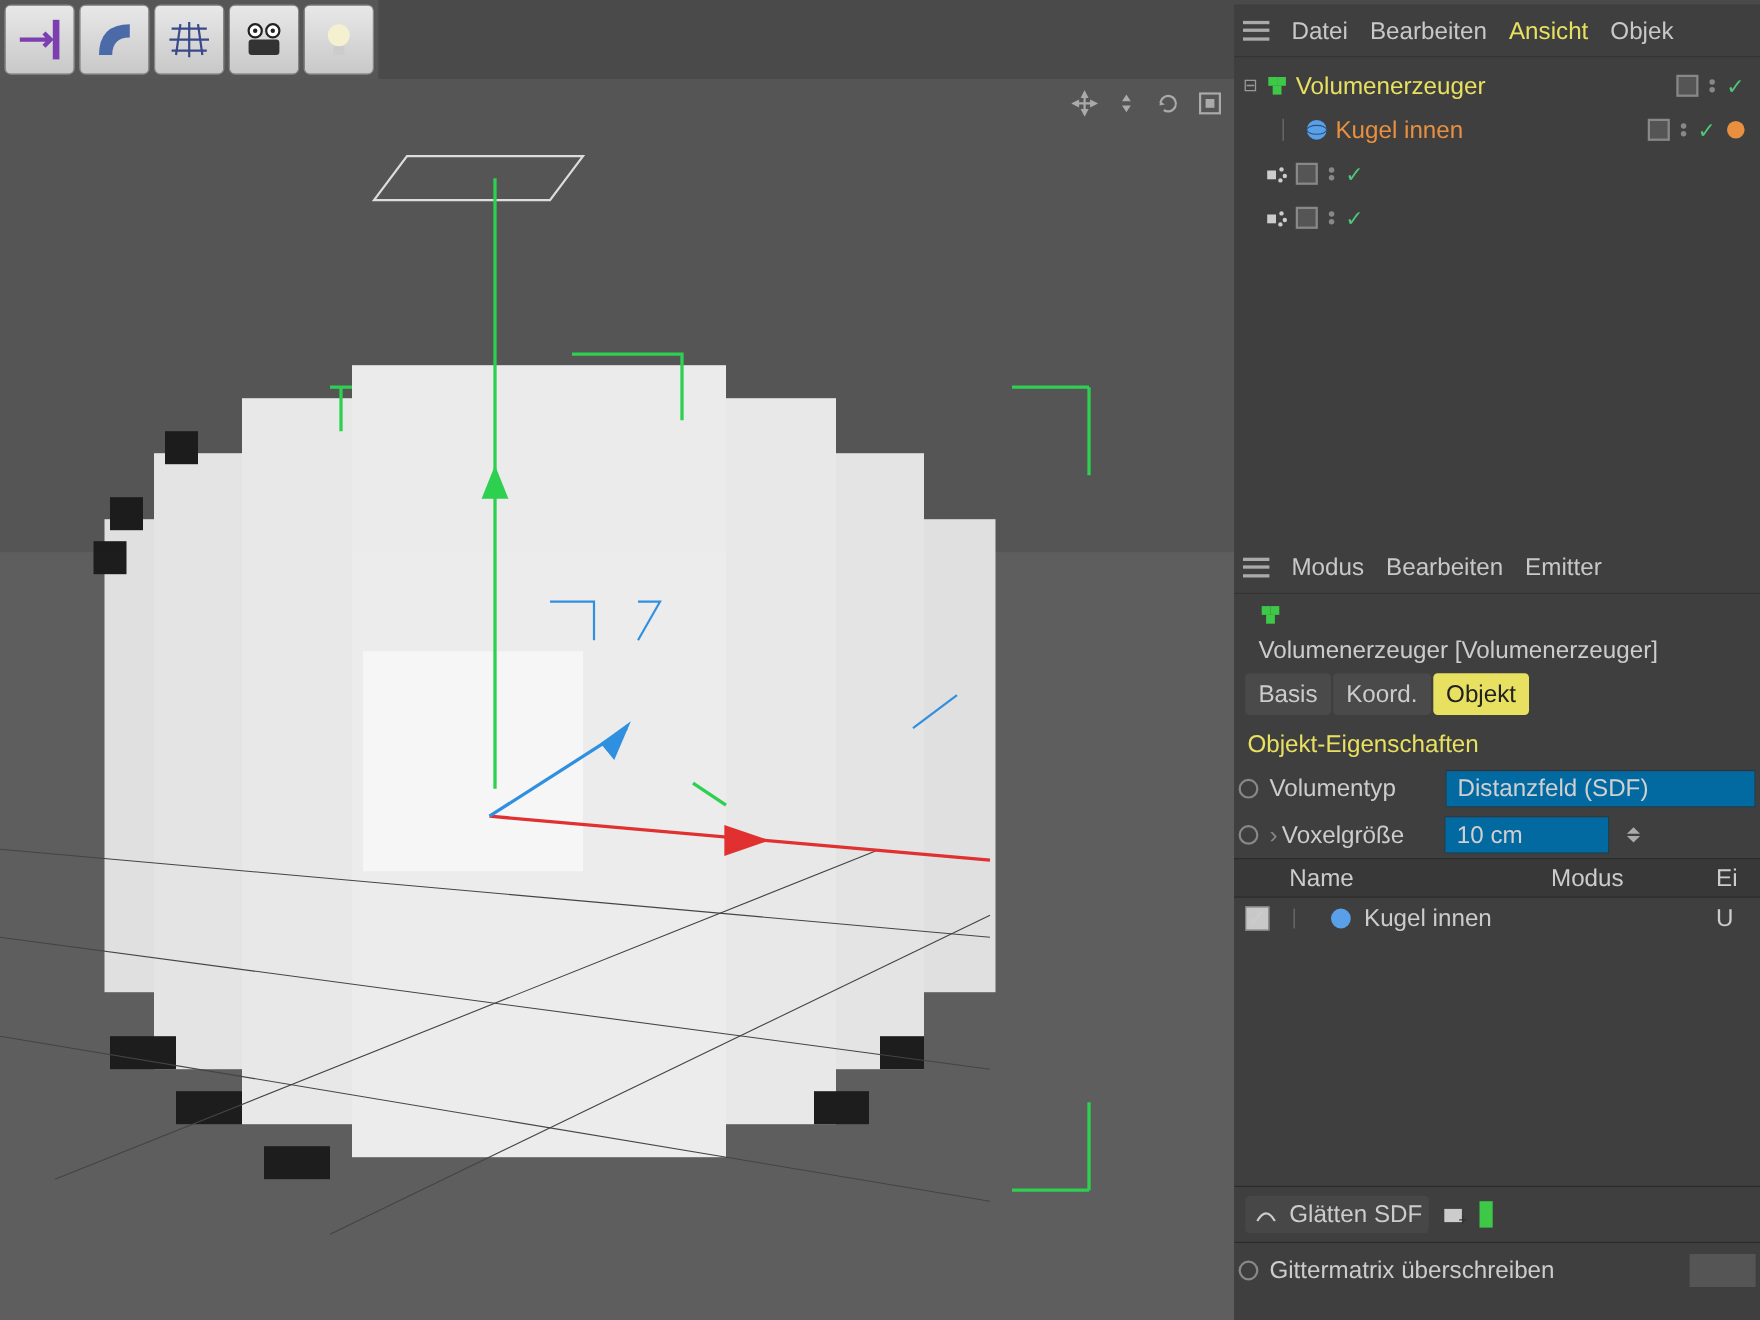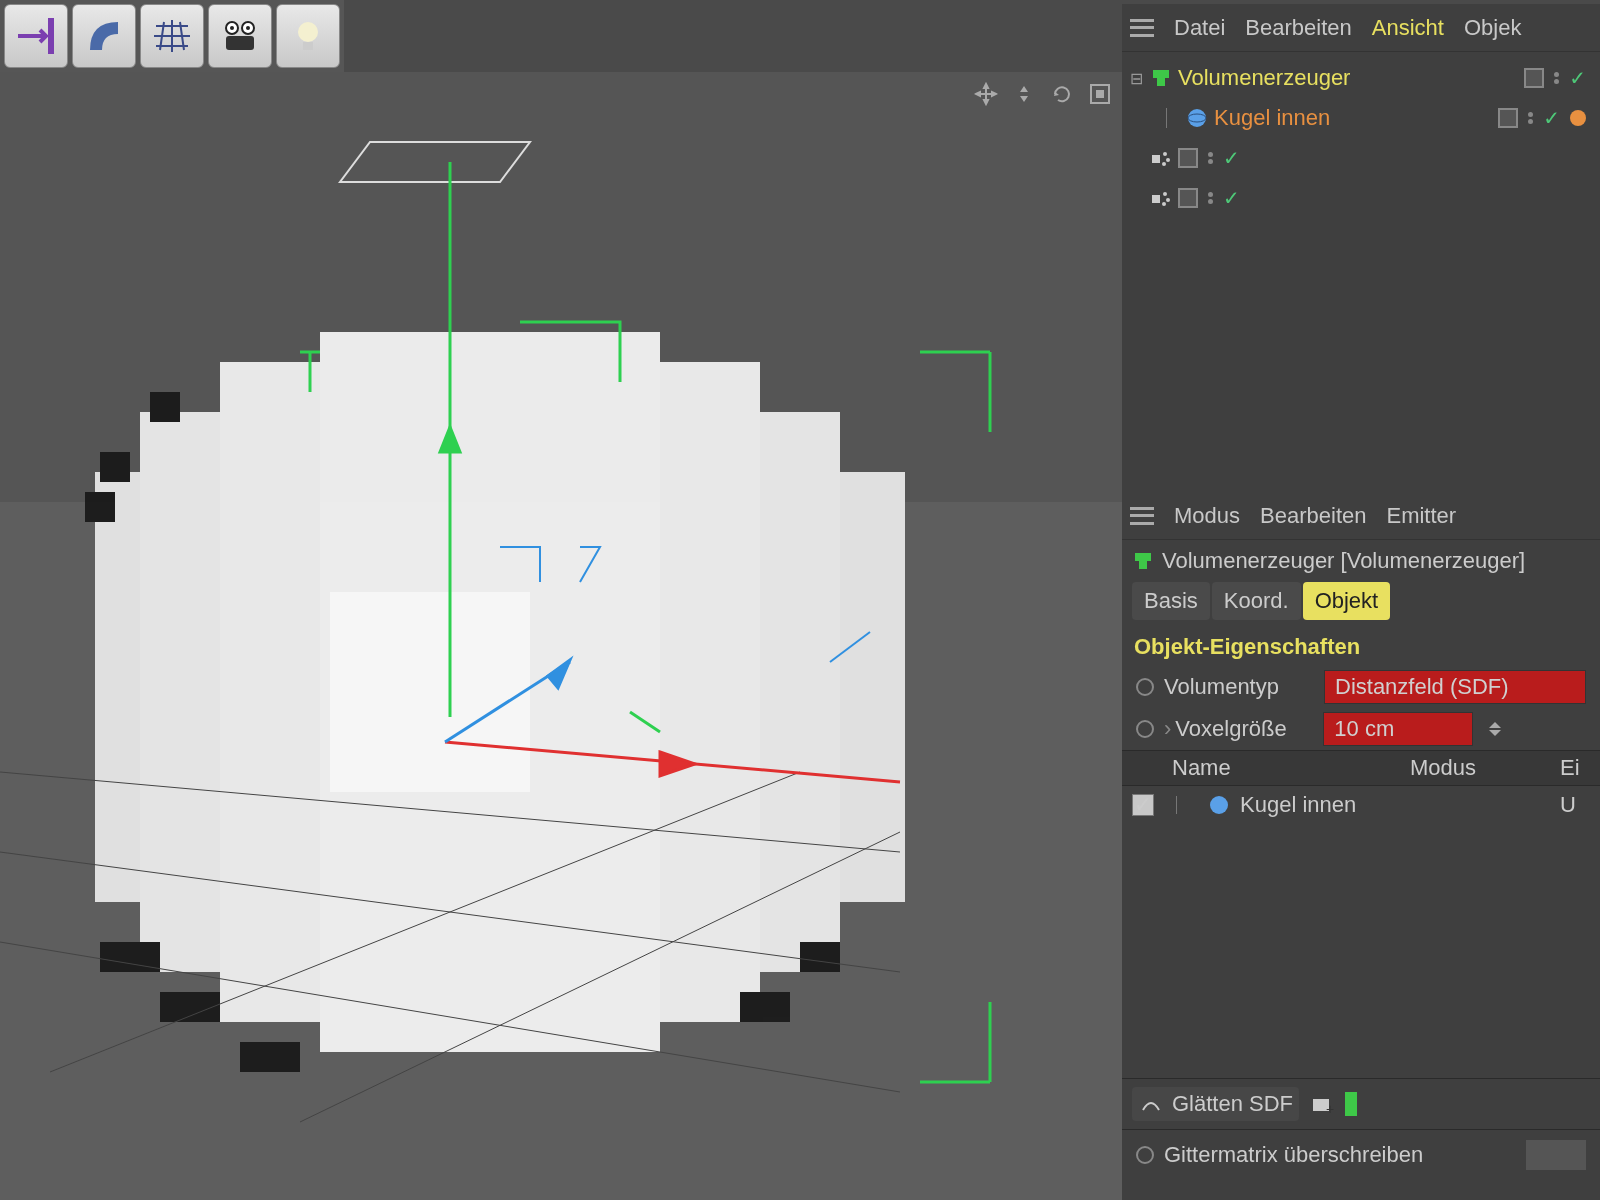--- a/index.html
+++ b/index.html
@@ -43,30 +43,30 @@
 .tree-icon { width:22px; height:22px; display:inline-flex; align-items:center; justify-content:center;}
 .tree-label { flex:1; cursor:pointer; }
 .tree-toggles { display:flex; gap:10px; margin-right:14px; align-items:center;}
 .toggle-layer { width:20px; height:20px; border:2px solid #888; background:#555;}
 .toggle-check { color:#4ec878; font-size:20px;}
 .toggle-dots { display:flex; flex-direction:column; gap:2px;}
 .toggle-dots span{width:5px;height:5px;background:#888;border-radius:50%;}
 .orange-tag{width:16px;height:16px;background:#e89040;border-radius:50%;}
 
 .attr-panel { flex:1; display:flex; flex-direction:column; }
-.attr-header { display:flex; align-items:center; gap:8px; padding:8px 10px; font-size:22px; }
+.attr-header { display:flex; gap:8px; padding:8px 22px; font-size:22px;flex-direction:column; }
 .tabs { display:flex; gap:2px; padding:0 10px 8px; }
 .tab { padding:6px 12px; font-size:22px; background:#4a4a4a; border-radius:4px; cursor:pointer; color:#ccc;}
 .tab.active { background:#e8e060; color:#222; }
 
-.section-title { padding:6px 12px; font-size:22px; color:#e8e060; font-weight:bold;}
-.prop-row { display:flex; align-items:center; padding:4px 14px; gap:10px; font-size:22px;}
+.section-title { padding:6px 12px; font-size:22px; color:#e8e060; font-weight:normal;}
+.prop-row { display:flex; align-items:center; padding:4px 4px; gap:10px; font-size:22px;}
 .radio-dot { width:18px;height:18px;border:2px solid #888;border-radius:50%; }
 .prop-label { width:150px; color:#ccc;}
-.prop-field { flex:1; background:#b91c1c; border:1px solid #333; height:34px; display:flex; align-items:center; padding:0 10px; color:#d0d0d0;}
+.prop-field { flex:1; background:#0369a1; border:1px solid #333; height:34px; display:flex; align-items:center; padding:0 10px; color:#d0d0d0;}
 .spinner { width:18px; display:flex; flex-direction:column; gap:2px; margin-left:6px;}
 .spinner span{width:0;height:0;border-left:6px solid transparent;border-right:6px solid transparent;}
 
 .obj-table-head { display:flex; padding:4px 10px; font-size:22px; border-top:1px solid #2a2a2a; border-bottom:1px solid #2a2a2a; background:#383838;}
 .obj-table-row { display:flex; align-items:center; padding:6px 10px; font-size:22px; gap:10px;}
 .checkbox { width:22px;height:22px;border:1px solid #777;background:#c8c8c8;display:flex;align-items:center;justify-content:center;}
 
 .bottom-bar { padding:8px 10px; border-top:1px solid #2a2a2a; display:flex; align-items:center; gap:10px;margin-top:35px;}
 .filter-btn { display:flex; align-items:center; gap:8px; font-size:22px; padding:4px 6px; background:#474747; border-radius:4px;}
 .mini-icon{width:26px;height:26px;display:flex;align-items:center;justify-content:center;}

